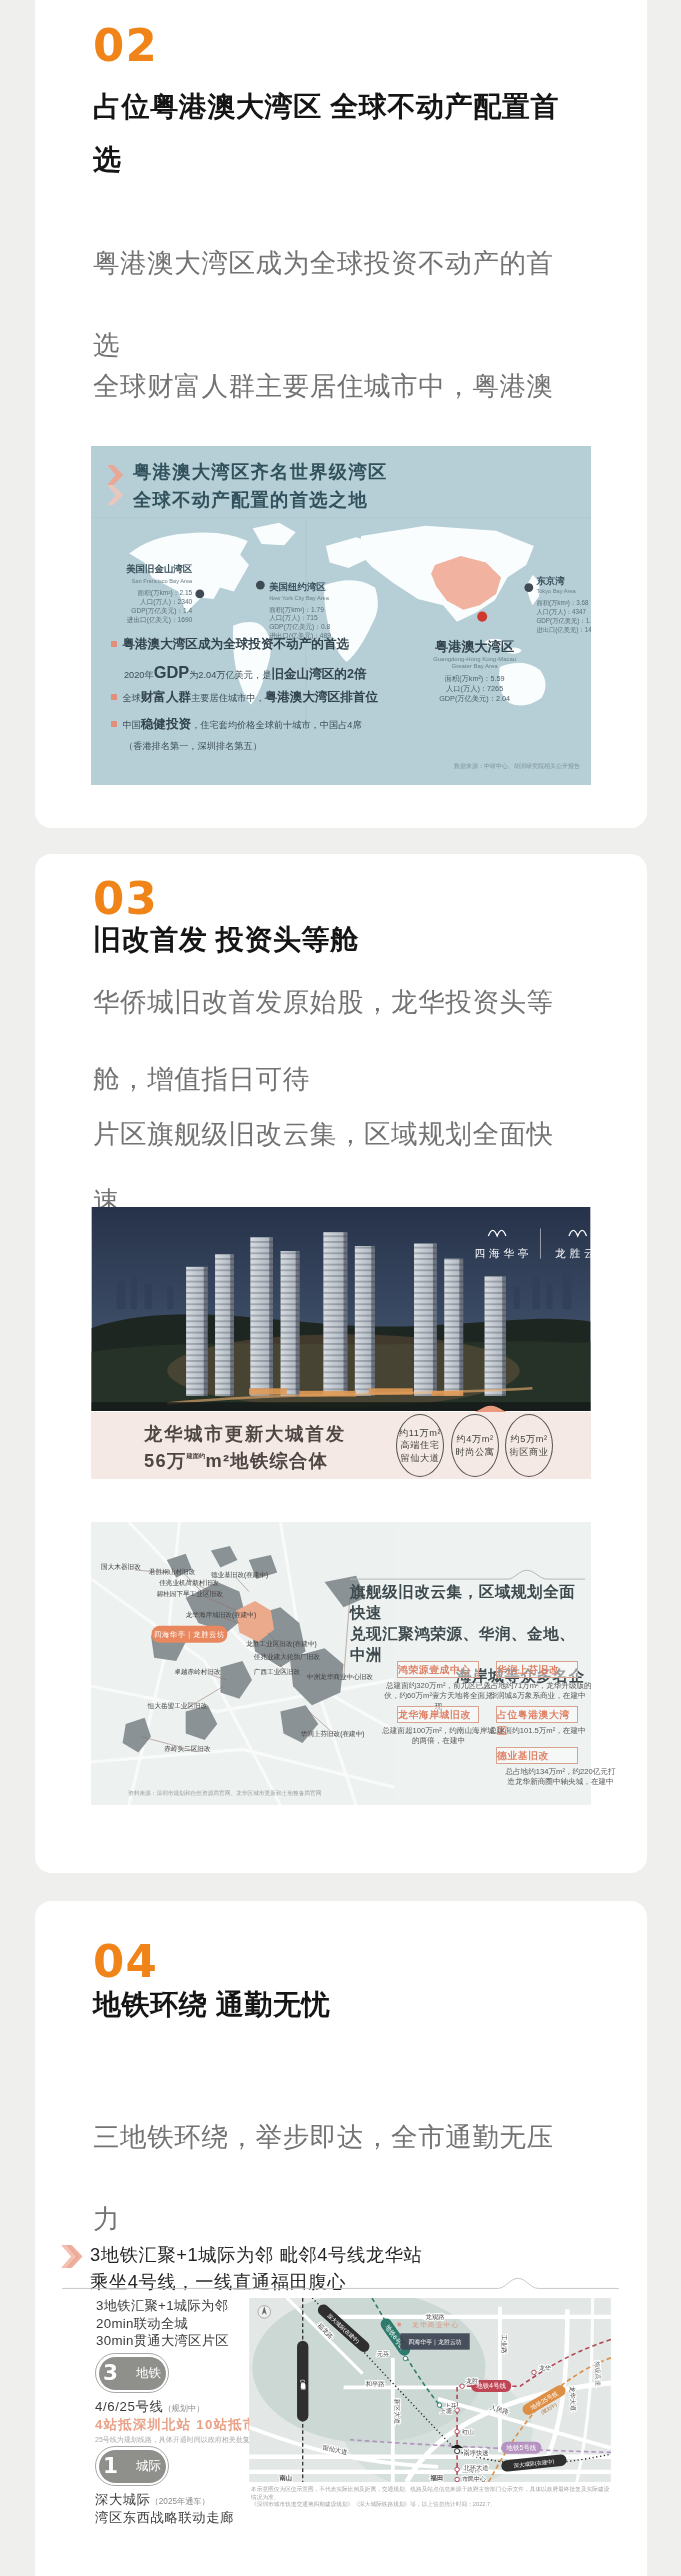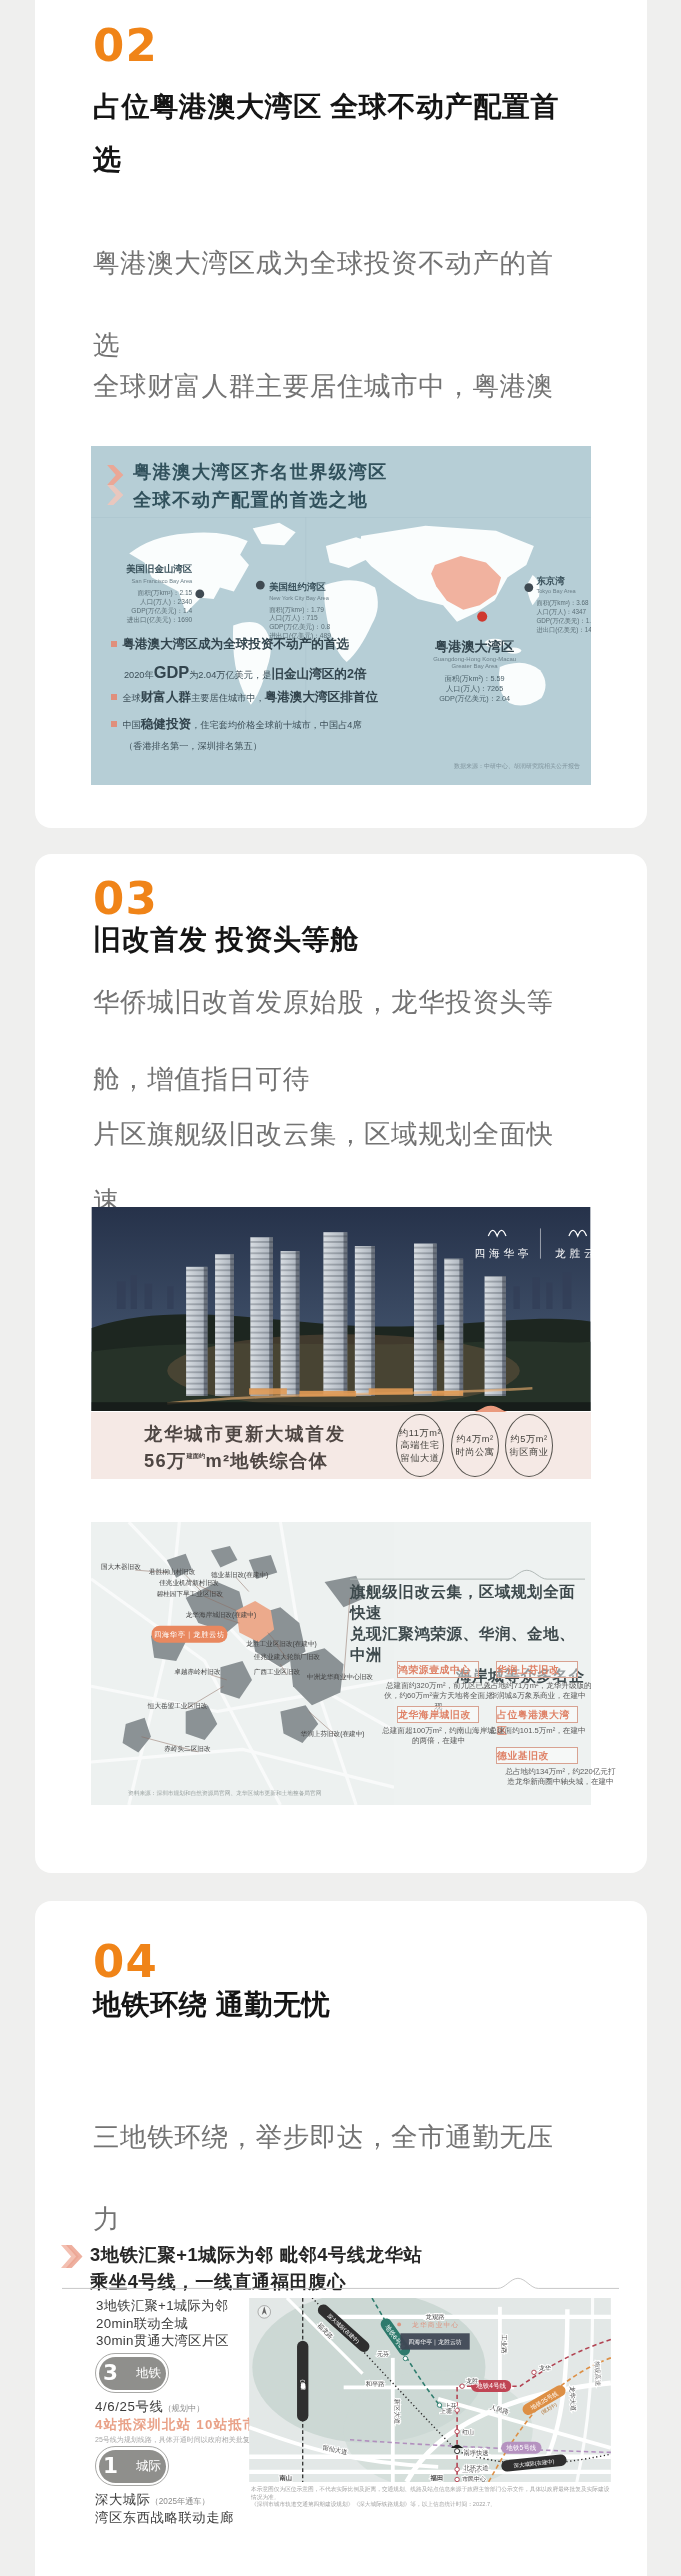--- a/index.html
+++ b/index.html
@@ -34,21 +34,21 @@
         font-size:9.2px;line-height:12.6px;color:#44423d;text-align:center;letter-spacing:0.6px}
   
   .sketch{position:absolute;left:91px;top:1522px;width:500px;height:283px;background:#eef2f1}
   .sk-h{position:absolute;left:259px;top:59px;width:235px;font-size:15.5px;line-height:21px;
         color:#3e4a4d;font-weight:600;letter-spacing:0.6px}
   .skbox{position:absolute;width:82px;height:17px;border:0.6px solid #d8a291;background:rgba(255,255,255,.45);
          color:#df8166;font-size:9.8px;font-weight:700;text-align:left;line-height:16px;letter-spacing:0.6px}
   .skdesc{position:absolute;width:115px;font-size:7.6px;line-height:10.4px;color:#5a5a5a;text-align:center}
   .sk-src{position:absolute;left:37px;top:268px;font-size:5.7px;color:#9aa2a0}
   
-  .intro{position:absolute;left:90px;top:2242px;font-size:18.3px;font-weight:700;color:#262626;
+  .intro{position:absolute;left:90px;top:2242px;font-size:18.3px;font-weight:400;color:#262626;
          line-height:26.5px;letter-spacing:0.6px}
   .facts{position:absolute;left:96px;top:2297px;font-size:13.3px;line-height:17.7px;color:#3b3b3b;letter-spacing:0.3px}
   .tbadge{position:absolute;left:95px;border:0.6px solid #a8a8a6;border-radius:21.5px;padding:2.5px;background:#fff}
   .tbadge .in{background:#8f8f8c;color:#fff;border-radius:19px;width:67px;height:33px;
               display:flex;align-items:center;justify-content:center}
   .tbadge .n{font-size:21.5px;font-weight:700;font-family:"DejaVu Sans",sans-serif;line-height:1}
   .tbadge .t{font-size:12.6px;margin-left:18px}
   .mline{position:absolute;left:95px;font-size:13.3px;color:#3d3d3d;letter-spacing:0.6px;white-space:nowrap}
   .mline .sm{font-size:8.2px;color:#8b8b8b;letter-spacing:0}
   .msal{position:absolute;left:95px;font-size:13.3px;font-weight:700;color:#e9a187;letter-spacing:1.3px;white-space:nowrap}

